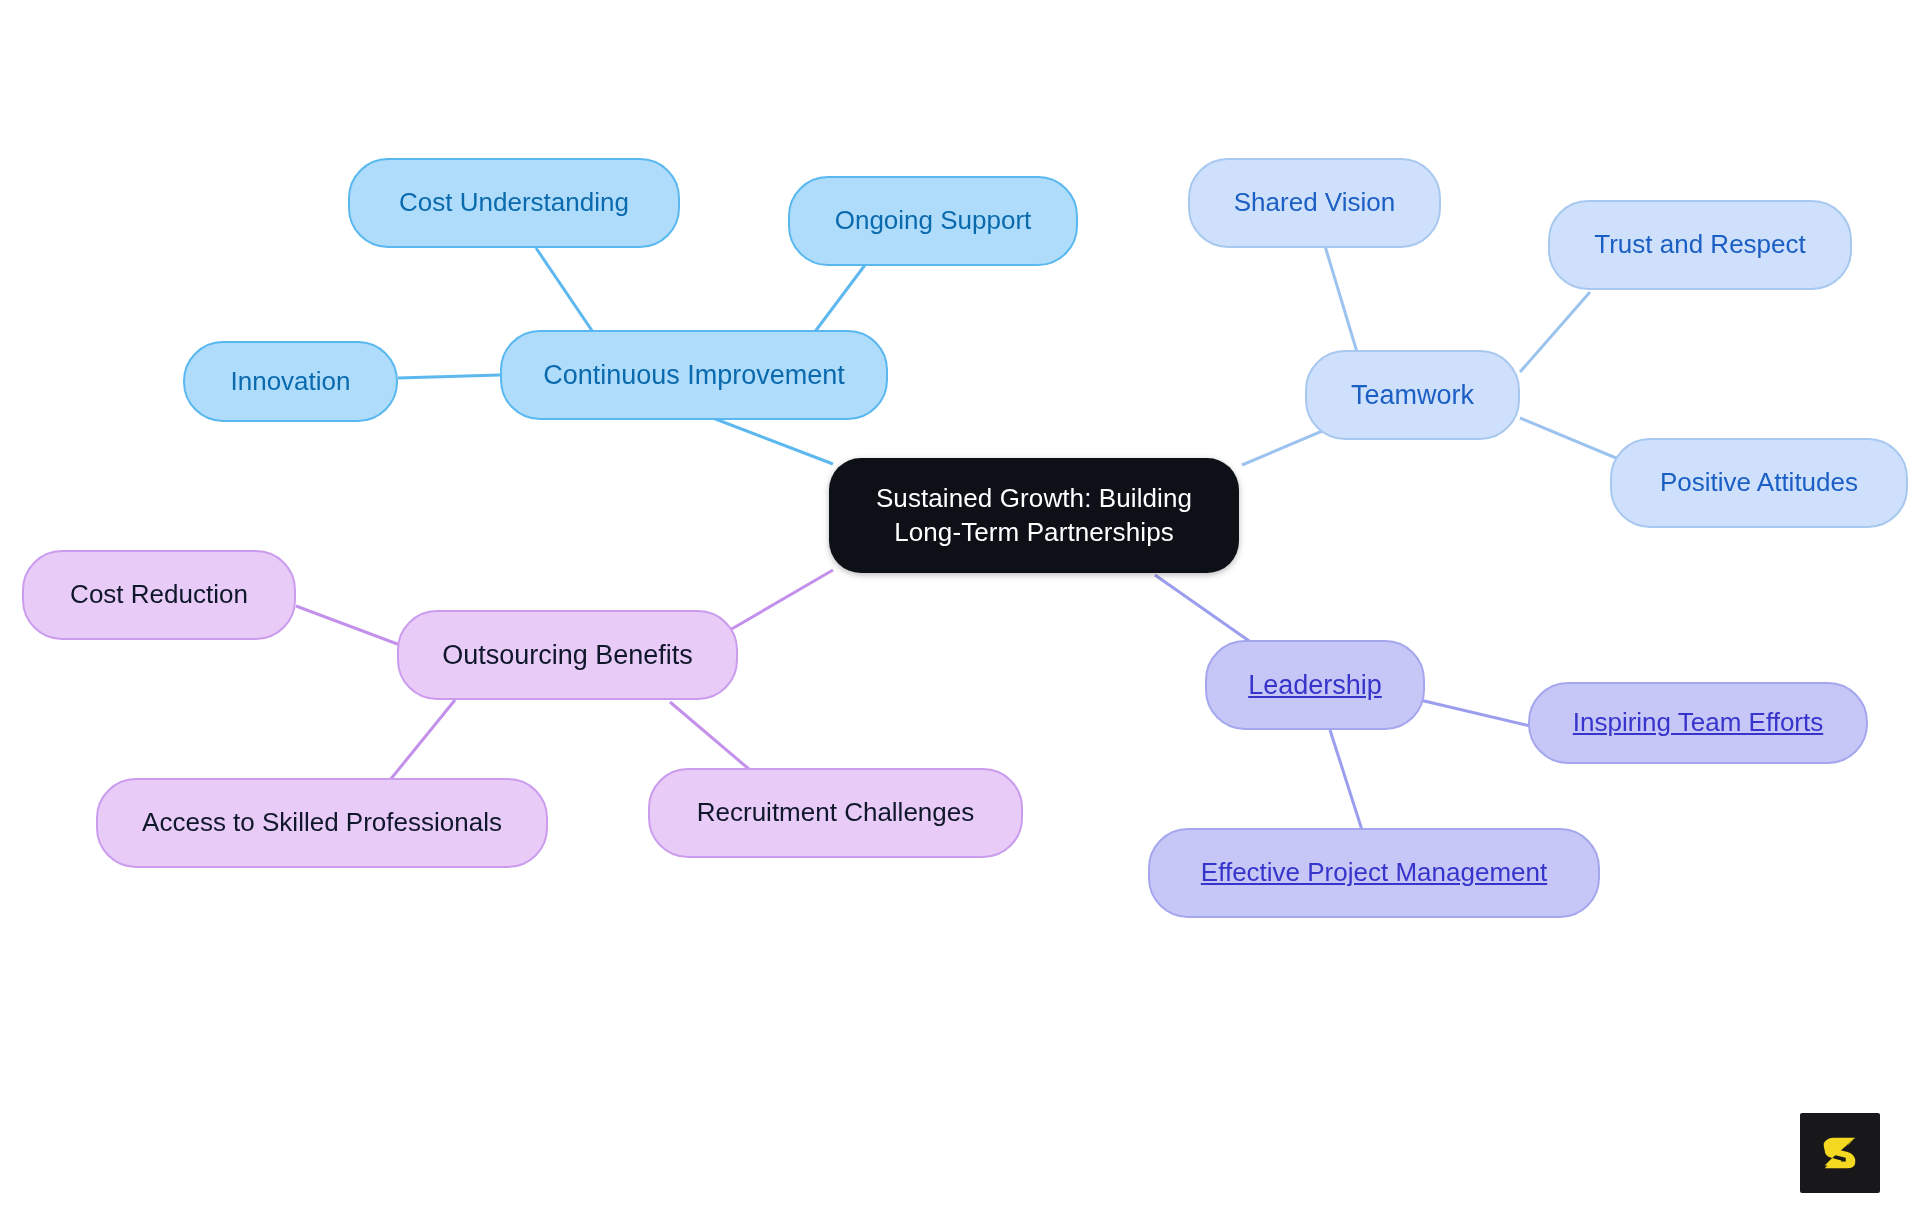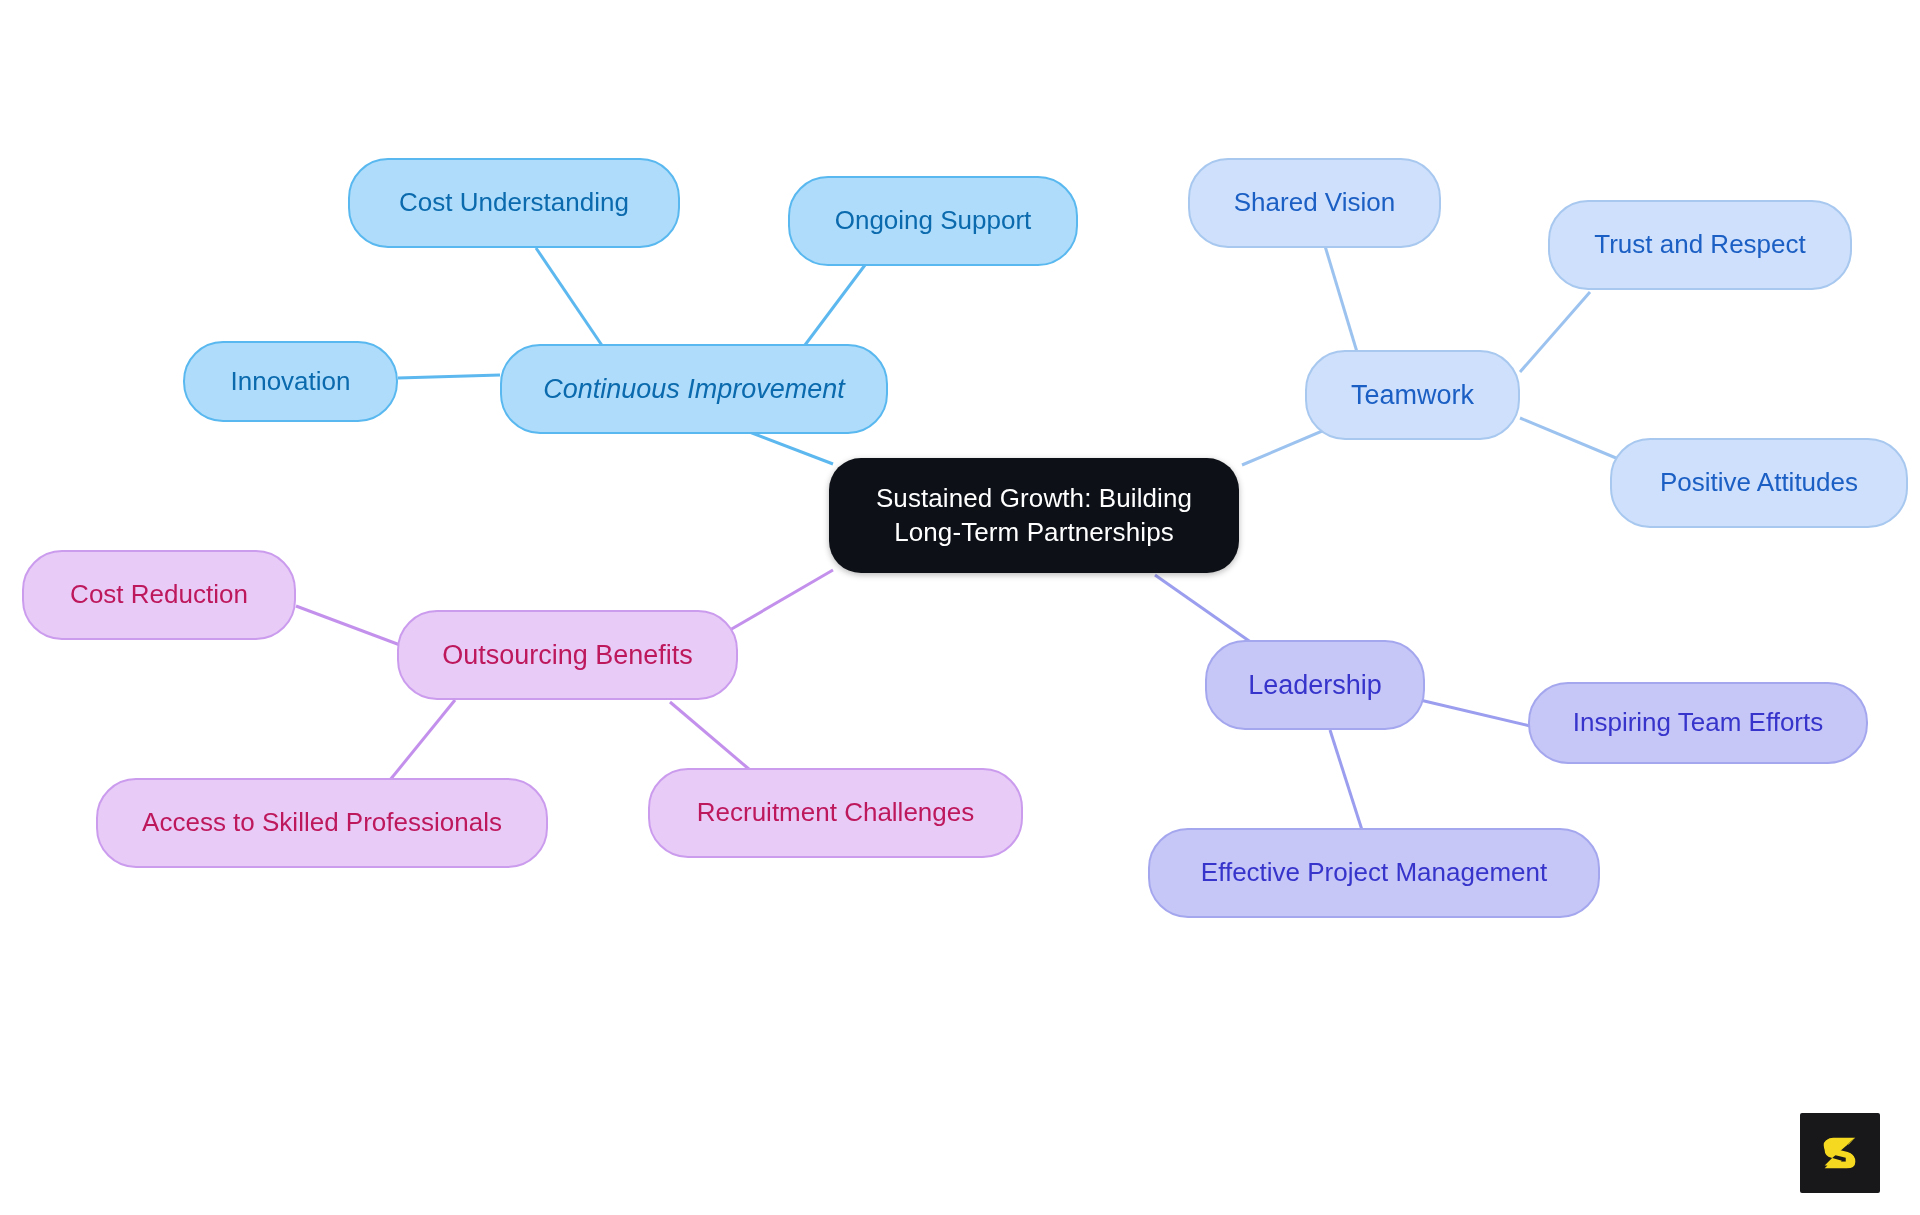--- a/index.html
+++ b/index.html
@@ -59,26 +59,27 @@
     color: #0a6aad;
   }
   .br-team {
     background: #cee0fb;
     border-color: #a8c8ef;
     color: #1b5fc4;
   }
   .br-out {
     background: #e8cbf7;
     border-color: #cb9cee;
-    color: #be185d;
+    color: #0f172a;
   }
   .br-lead {
     background: #c6c7f7;
     border-color: #a5a7ee;
     color: #3634cb;
+    text-decoration: underline;
   }
   #logo {
     position: absolute;
     background: #18181a;
     display: flex;
     align-items: center;
     justify-content: center;
     border-radius: 2px;
   }
   #logo svg { display: block; }
@@ -106,21 +107,21 @@
     <line x1="670" y1="702" x2="750" y2="770" stroke="#c390ec" stroke-width="3"></line>
 
     <line x1="1155" y1="575" x2="1262" y2="650" stroke="#9b9dee" stroke-width="3"></line>
     <line x1="1420" y1="700" x2="1530" y2="726" stroke="#9b9dee" stroke-width="3"></line>
     <line x1="1330" y1="730" x2="1362" y2="830" stroke="#9b9dee" stroke-width="3"></line>
   </svg>
 
   <div class="node root" style="left:829px; top:458px; width:410px; height:115px;">Sustained Growth: Building
 Long-Term Partnerships</div>
 
-  <div class="node lvl1 br-ci" style="left:500px; top:344px; width:388px; height:90px;font-style:italic;">Continuous Improvement</div>
+  <div class="node lvl1 br-ci" style="left:500px; top:330px; width:388px; height:90px;">Continuous Improvement</div>
 
   <div class="node lvl2 br-ci" style="left:348px; top:158px; width:332px; height:90px;">Cost Understanding</div>
 
   <div class="node lvl2 br-ci" style="left:788px; top:176px; width:290px; height:90px;">Ongoing Support</div>
 
   <div class="node lvl2 br-ci" style="left:183px; top:328px; width:215px; height:81px;margin-top:13px;">Innovation</div>
 
   <div class="node lvl1 br-team" style="left:1305px; top:350px; width:215px; height:90px;">Teamwork</div>
 
   <div class="node lvl2 br-team" style="left:1188px; top:158px; width:253px; height:90px;">Shared Vision</div>

